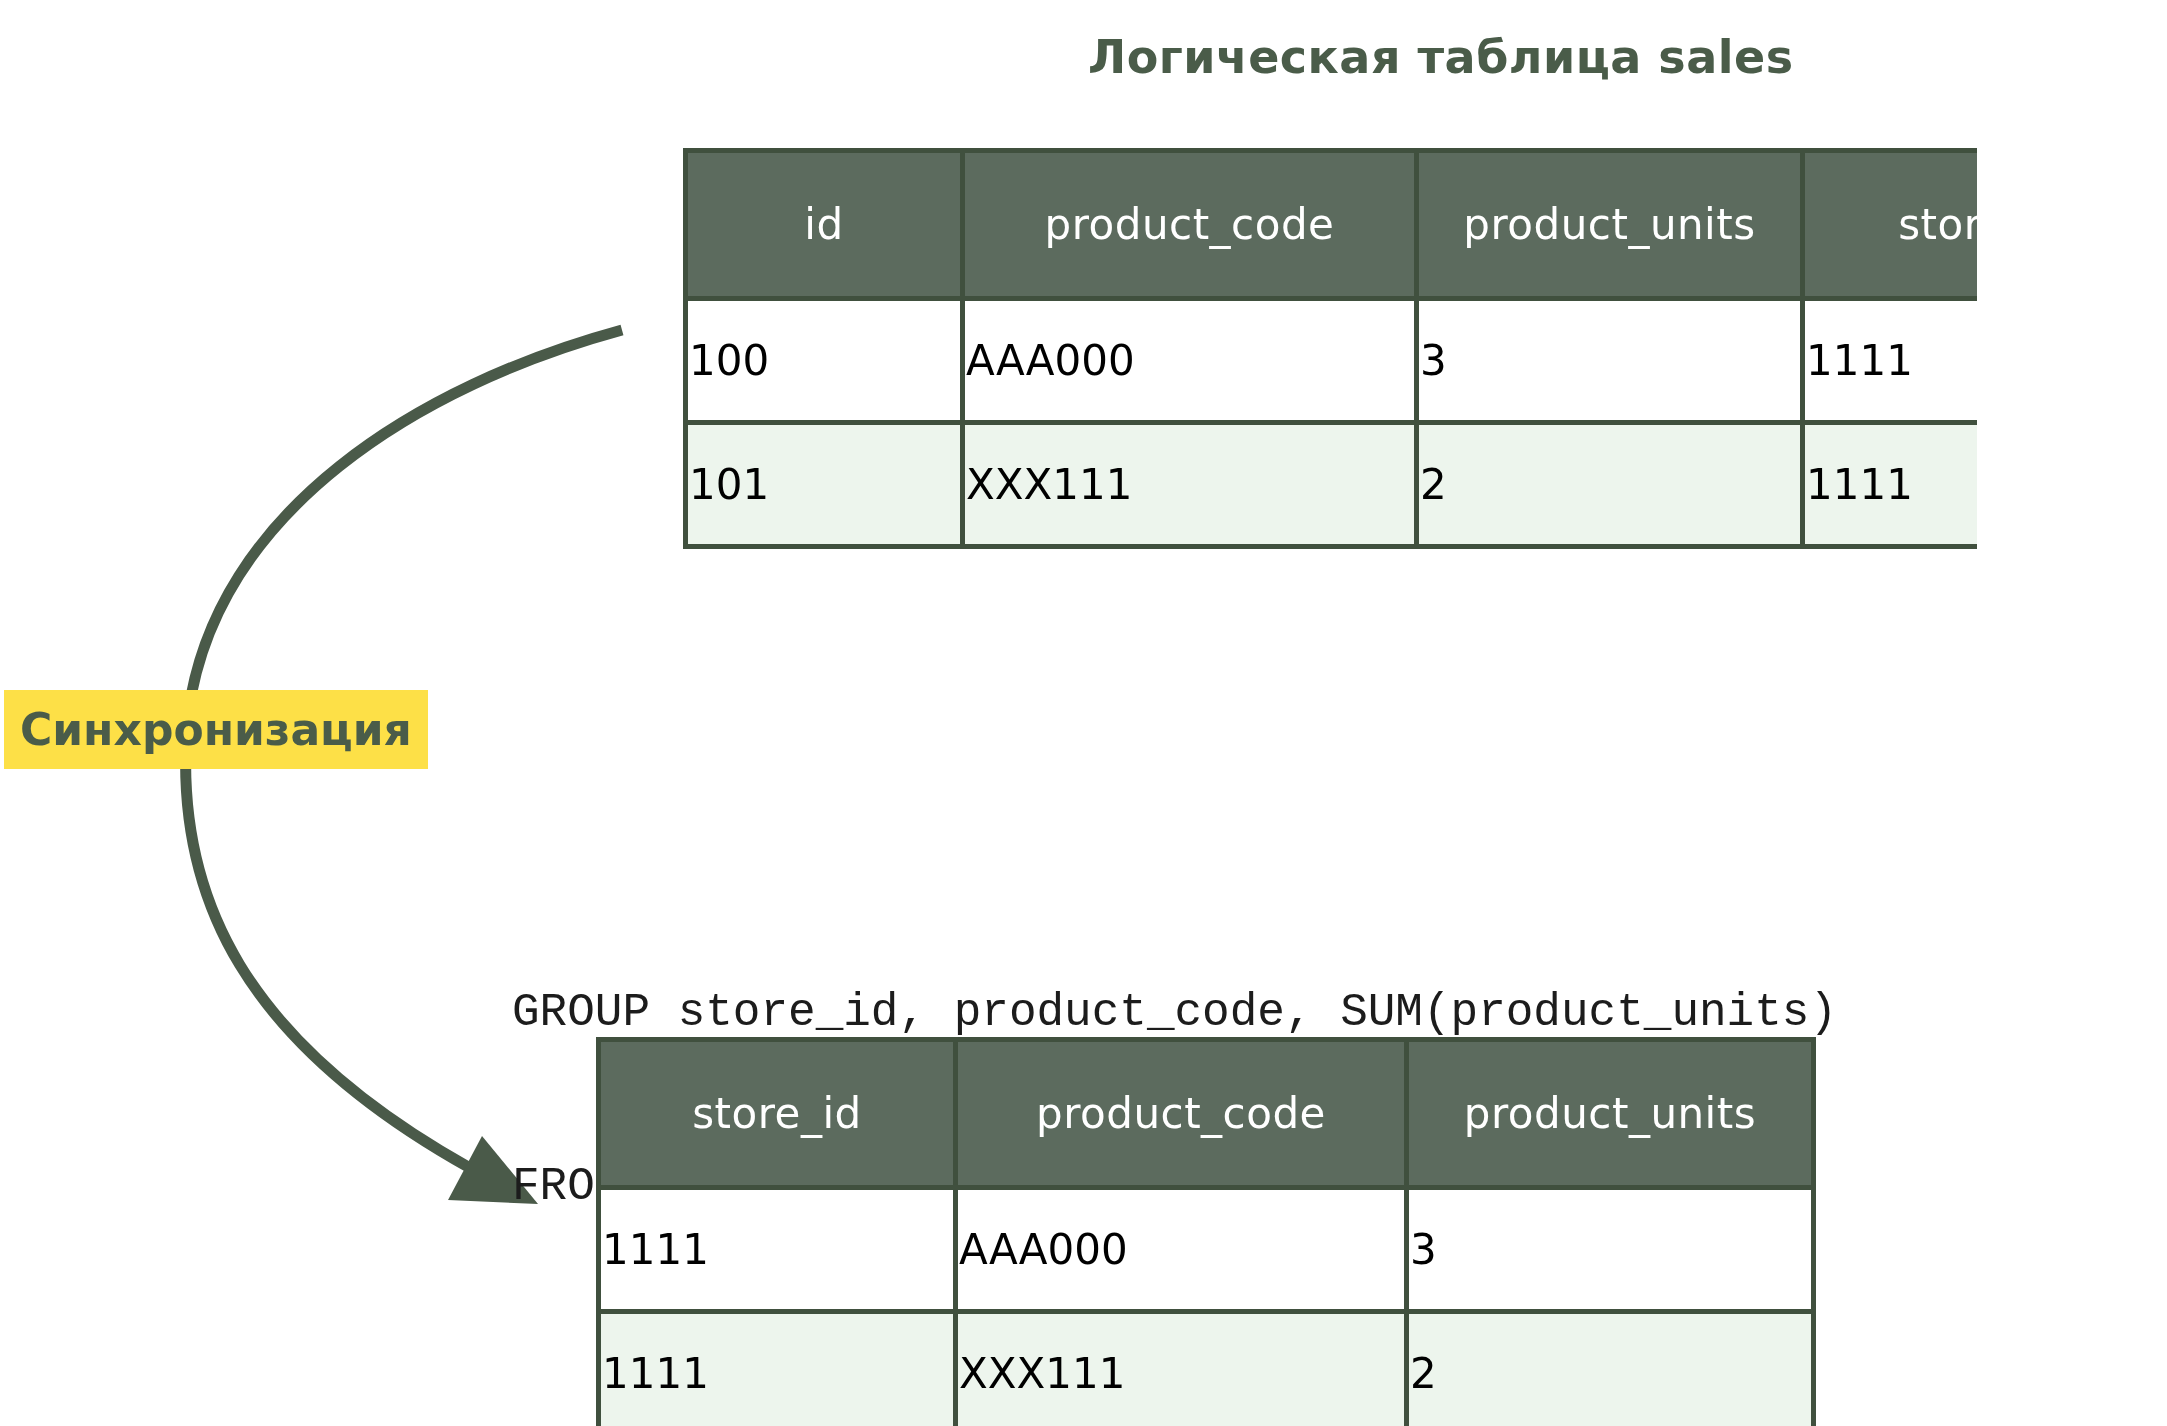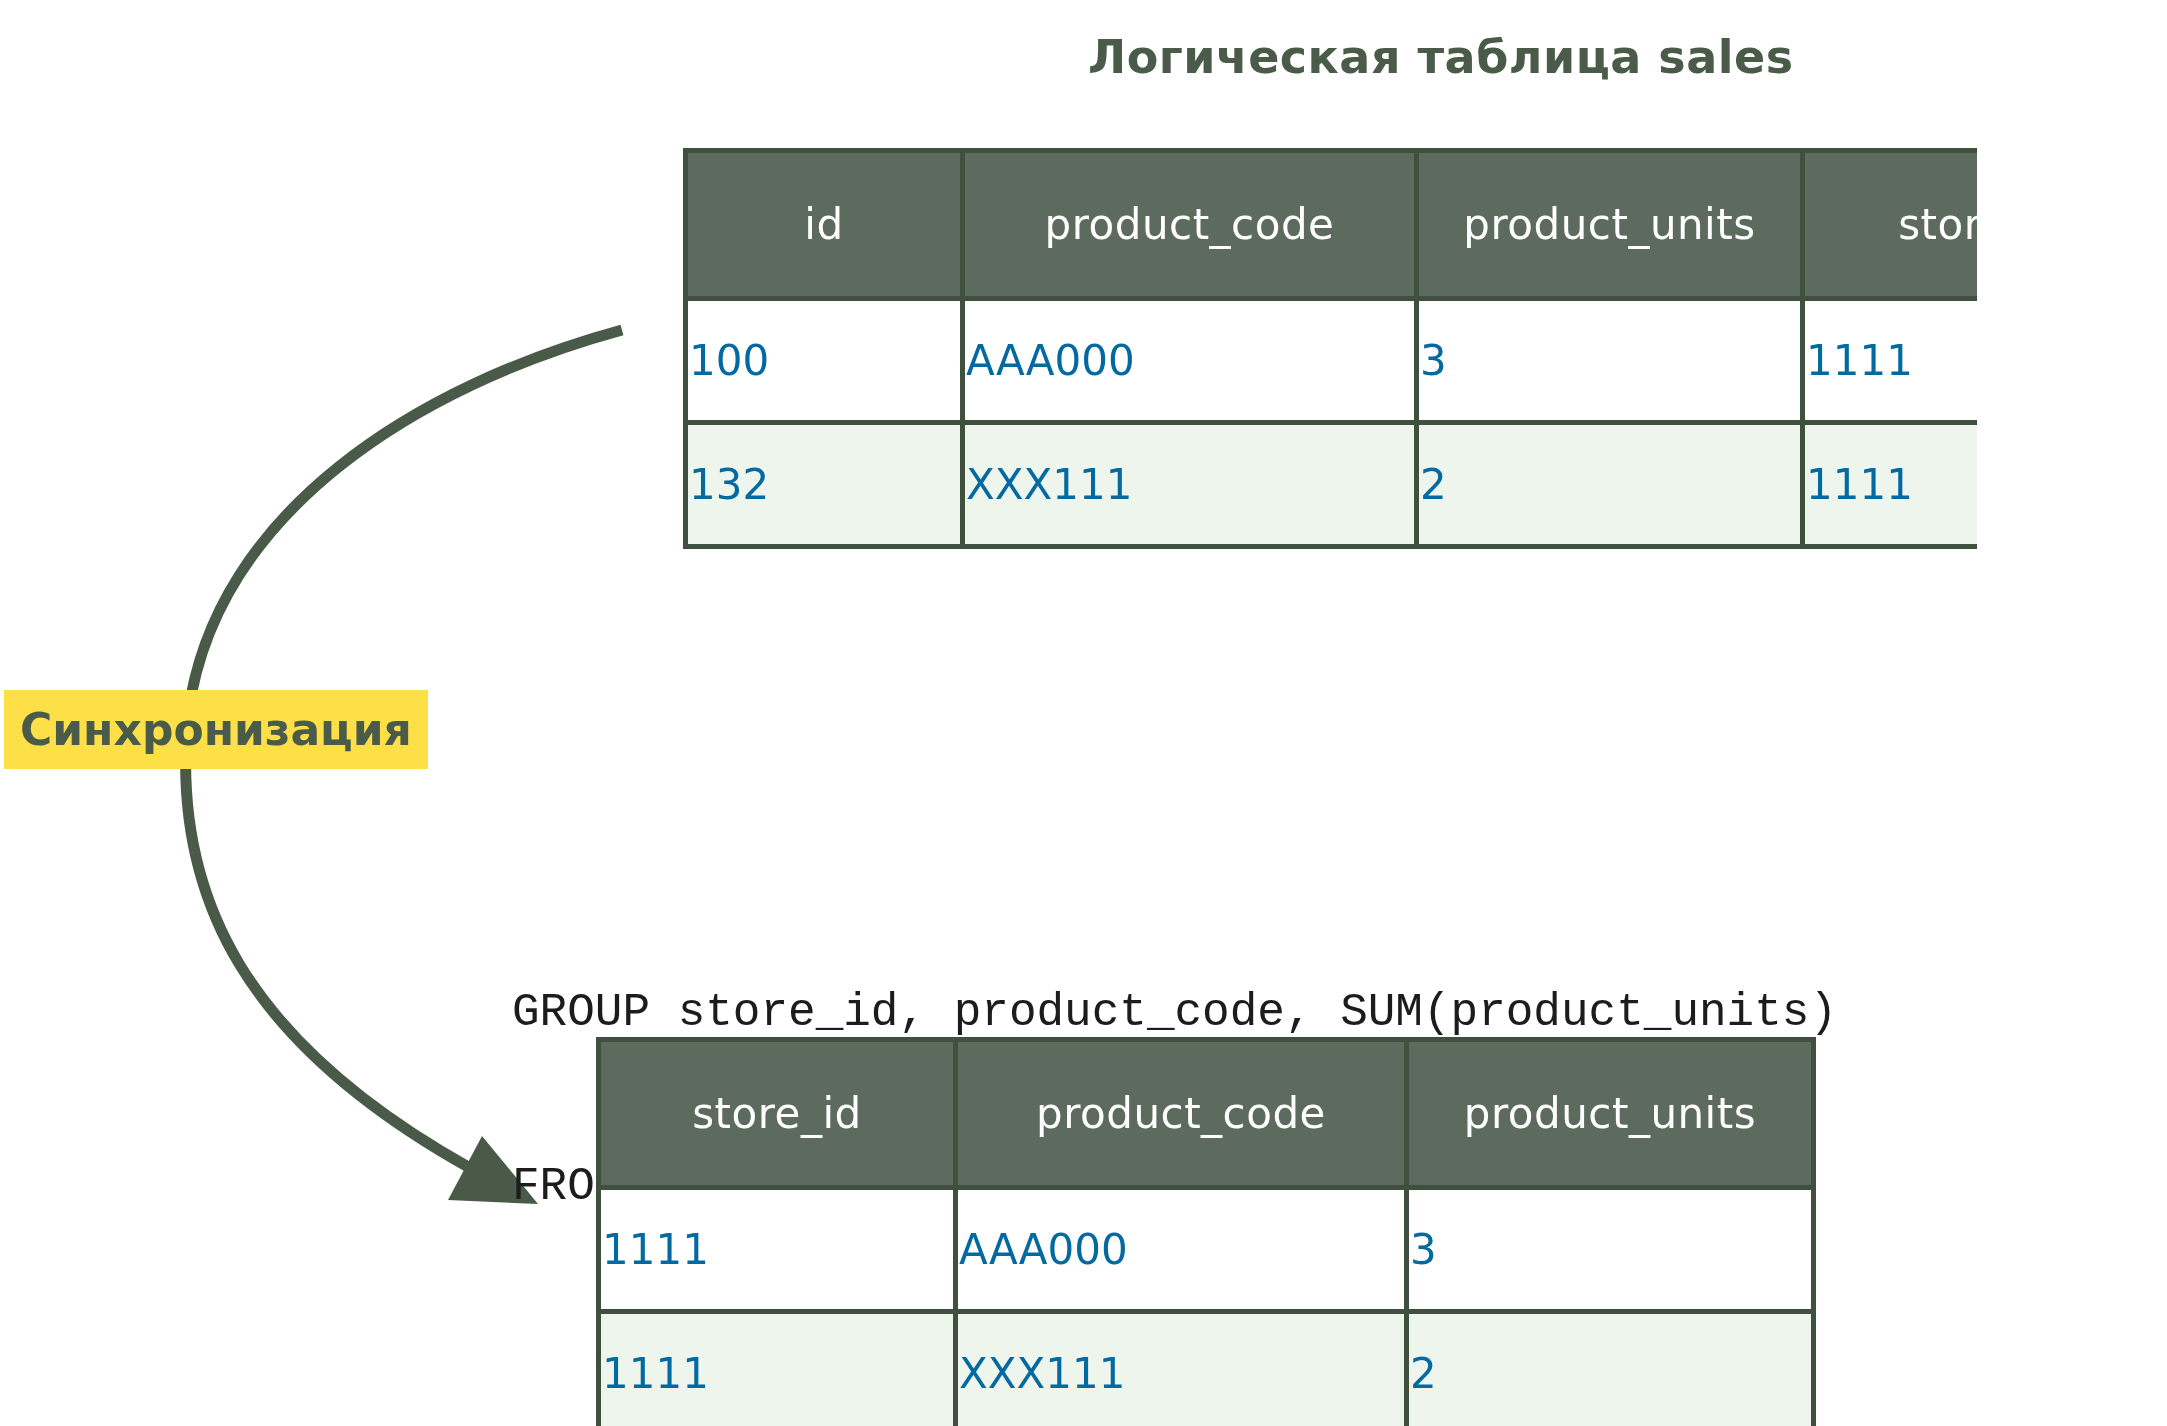--- a/index.html
+++ b/index.html
@@ -68,21 +68,21 @@
   table.data-table th {
     background: #5c6b5e;
     color: #ffffff;
     font-size: 42px;
     font-weight: normal;
     height: 148px;
     letter-spacing: 0.5px;
   }
   table.data-table td {
     font-size: 42px;
-    color: #0369a1;
+    color: #000000;
     height: 124px;
     background: #ffffff;
   }
   .table-matview td { height: 120px; }
   table.data-table tr.row-alt td { background: #edf5ed; }
 </style>
 </head>
 <body>
 
 <div class="canvas">
@@ -110,21 +110,21 @@
       </tr>
     </thead>
     <tbody>
       <tr>
         <td>100</td>
         <td>AAA000</td>
         <td>3</td>
         <td>1111</td>
       </tr>
       <tr class="row-alt">
-        <td>132</td>
+        <td>101</td>
         <td>XXX111</td>
         <td>2</td>
         <td>1111</td>
       </tr>
     </tbody>
   </table>
 
   <div class="sync-label">Синхронизация</div>
 
 

